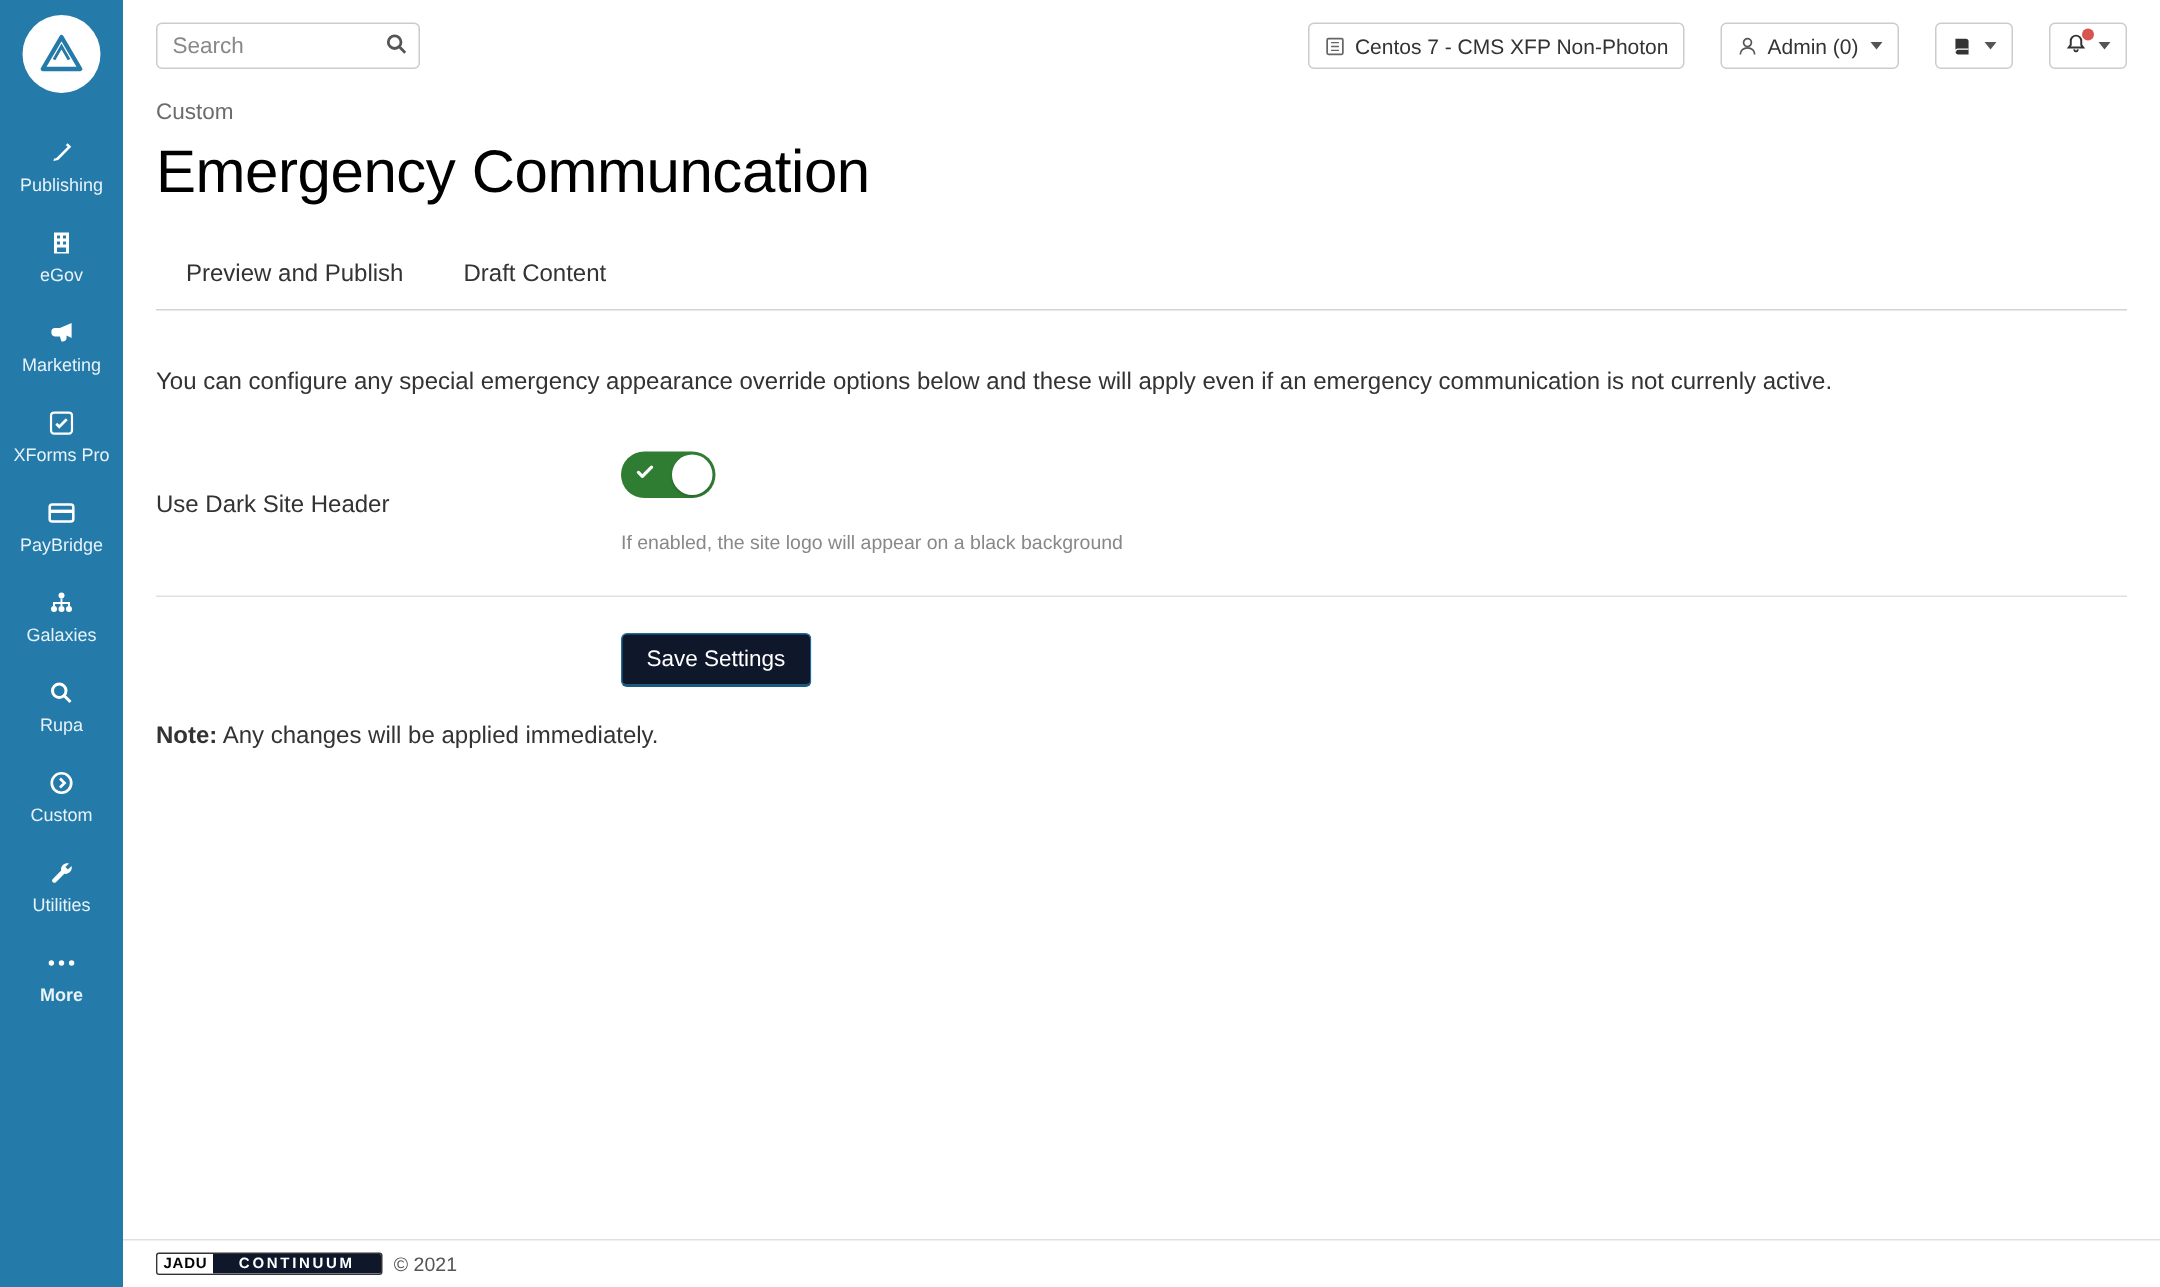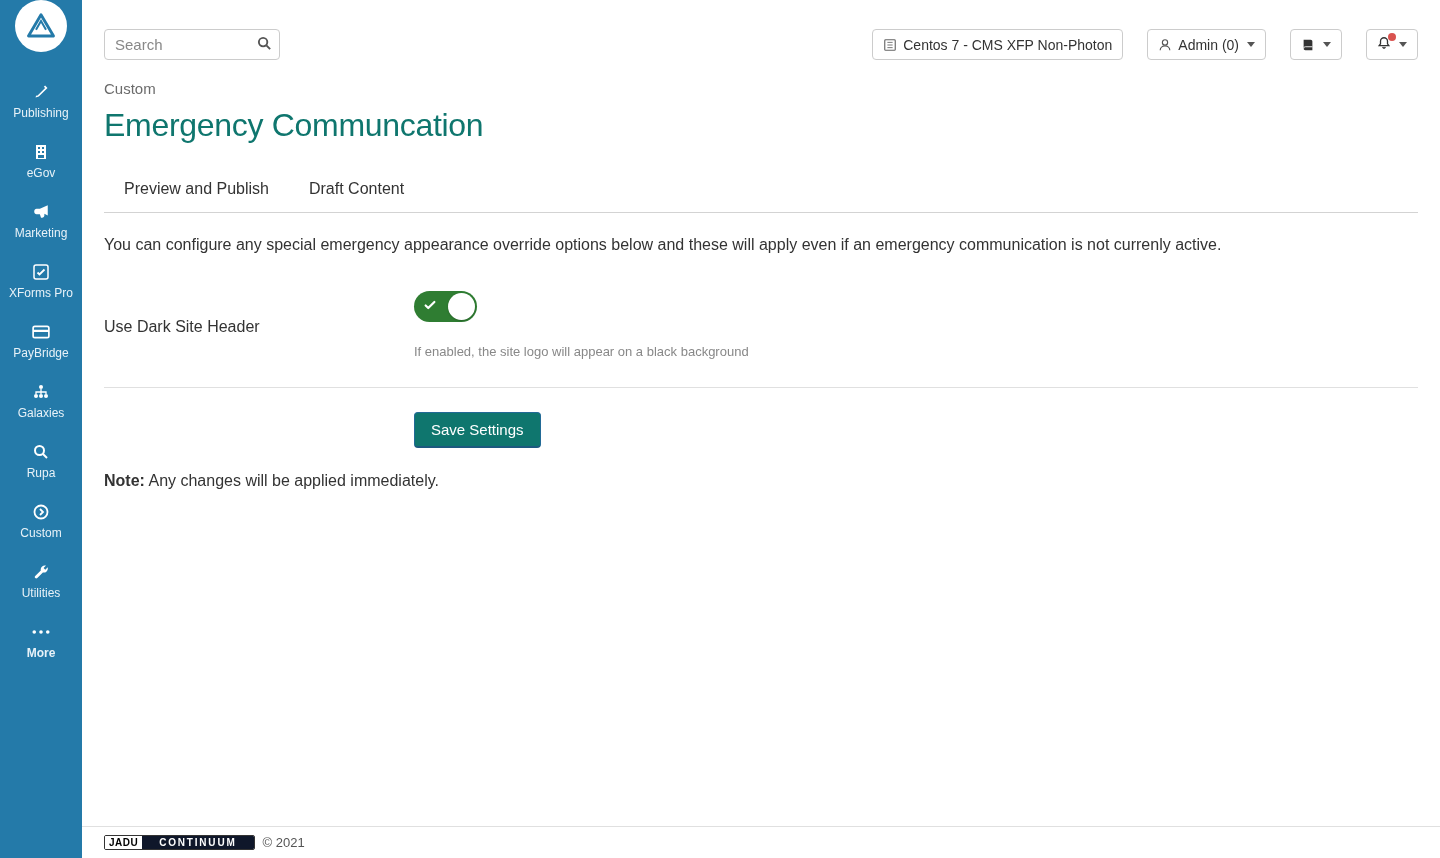--- a/index.html
+++ b/index.html
@@ -1,71 +1,71 @@
 <!DOCTYPE html>
 <html><head>
 <meta charset="utf-8">
 <style>
   * { box-sizing: border-box; margin: 0; padding: 0; }
   html, body { height: 100%; font-family: -apple-system, BlinkMacSystemFont, "Segoe UI", Helvetica, Arial, sans-serif; color: #333; }
   body { display: flex; width: 1440px; height: 858px; overflow: hidden; background: #fff; }
 
   
-  .sidebar { width: 82px; background: #247aa9; display: flex; flex-direction: column; align-items: center; flex-shrink: 0; }
+  .sidebar { width: 82px; background: #247aa9; display: flex; flex-direction: column; align-items: center; padding-top: 10px; flex-shrink: 0; }
   .logo-circle { width: 52px; height: 52px; background: #fff; border-radius: 50%; display: flex; align-items: center; justify-content: center; margin-bottom: 18px; }
   .logo-circle svg { width: 30px; height: 30px; }
   .nav-item { width: 100%; display: flex; flex-direction: column; align-items: center; color: #e8f2f8; padding: 11px 0 10px; cursor: pointer; font-size: 12px; }
   .nav-item .icon-slot { height: 22px; display:flex; align-items:center; justify-content:center; margin-bottom: 3px; }
   .nav-item .icon-slot svg { fill: #fff; }
   .nav-item span { font-size: 12px; }
   .nav-item.bold span { font-weight: 700; }
 
   
   .main-col { flex: 1; display: flex; flex-direction: column; min-width: 0; }
 
   
-  .topbar { display: flex; align-items: flex-end; padding: 29px 22px 0 22px; gap: 24px; }
+  .topbar { display: flex; align-items: flex-end; padding: 15px 22px 0 22px; gap: 24px; }
   .search-wrap { position: relative; width: 176px; }
   .search-input { width: 100%; height: 31px; border: 1px solid #ccc; border-radius: 4px; padding: 4px 28px 4px 10px; font-size: 15px; color: #555; }
   .search-input::placeholder { color: #888; }
   .search-icon-btn { position: absolute; right: 6px; top: 50%; transform: translateY(-50%); background: none; border: none; cursor: pointer; padding: 2px; }
   .topbar-spacer { flex: 1; }
   .pill { border: 1px solid #ccc; border-radius: 4px; height: 31px; padding: 0 10px; display: flex; align-items: center; gap: 6px; background: #fff; cursor: pointer; font-size: 14px; color: #333; }
   .pill svg { width: 14px; height: 14px; }
   .caret-down { width: 0; height: 0; border-left: 4px solid transparent; border-right: 4px solid transparent; border-top: 5px solid #555; margin-left: 2px; }
   .bell-wrap { position: relative; }
   .red-dot { position: absolute; top: -3px; right: -5px; width: 8px; height: 8px; background: #d9534f; border-radius: 50%; }
 
   
   .content { padding: 10px 22px 0 22px; flex: 1; overflow: auto; }
   .breadcrumb { color: #6b6b6b; font-size: 15px; margin-top: 10px; }
-  .page-title { font-size: 32px; font-weight: 400; color: #0f766e; margin-top: 10px; letter-spacing: -0.3px; }
+  .page-title { font-size: 40px; font-weight: 400; color: #000000; margin-top: 10px; letter-spacing: -0.3px; }
 
   
   .tabs { display: flex; border-bottom: 1px solid #d3d3d3; margin-top: 26px; }
   .tab { padding: 10px 20px 12px; font-size: 16px; color: #333; cursor: pointer; border-bottom: 3px solid transparent; margin-bottom: -1px; }
   .tab.active { border-bottom-color: #2a79aa; font-weight: 400; color: #222; }
 
-  .desc { font-size: 16px; color: #333; margin-top: 20px; line-height: 1.5; }
+  .desc { font-size: 16px; color: #333; margin-top: 36px; line-height: 1.5; }
 
   
   .form-row { display: flex; margin-top: 34px; align-items: center; }
   .form-label { width: 310px; font-size: 16px; color: #333; padding-top: 4px; }
   .form-control-col { flex: 1; }
 
   
   .toggle { width: 63px; height: 31px; background: #2f7d32; border-radius: 16px; position: relative; cursor: pointer; display:flex; align-items:center; }
   .toggle-knob { position: absolute; right: 2px; top: 2px; width: 27px; height: 27px; background: #fff; border-radius: 50%; box-shadow: 0 1px 2px rgba(0,0,0,0.2); }
   .toggle-check { position:absolute; left:9px; top:50%; transform:translateY(-50%); }
   .toggle-check svg { width:14px; height:14px; stroke:#fff; }
   .help-text { color: #888; font-size: 13px; margin-top: 22px; }
 
   .divider { border: none; border-top: 1px solid #e0e0e0; margin-top: 28px; }
 
-  .save-btn { margin-top: 24px; margin-left: 310px; background: #0f766e; color: #fff; border: 1px solid #226a96; border-bottom: 2px solid #1c597f; border-radius: 4px; padding: 8px 16px; font-size: 15px; cursor: pointer; }
+  .save-btn { margin-top: 24px; margin-left: 310px; background: #0f172a; color: #fff; border: 1px solid #226a96; border-bottom: 2px solid #1c597f; border-radius: 4px; padding: 8px 16px; font-size: 15px; cursor: pointer; }
 
   .note-row { margin-top: 24px; font-size: 16px; }
   .note-row b { font-weight: 700; }
 
   
   .footer { border-top: 1px solid #e0e0e0; padding: 8px 22px; display: flex; align-items: center; gap: 8px; font-size: 13px; color: #555; }
   .brand-badge { display:inline-flex; align-items:center; border:1px solid #333; border-radius:2px; overflow:hidden; font-family: Arial, sans-serif;}
   .brand-badge .b1 { background:#fff; color:#000; font-weight:700; font-size:10px; padding:1px 4px; letter-spacing:0.5px;}
   .brand-badge .b2 { background:#0f172a; color:#fff; font-weight:700; font-size:10px; padding:1px 17px; letter-spacing:1.8px;}
 </style>

